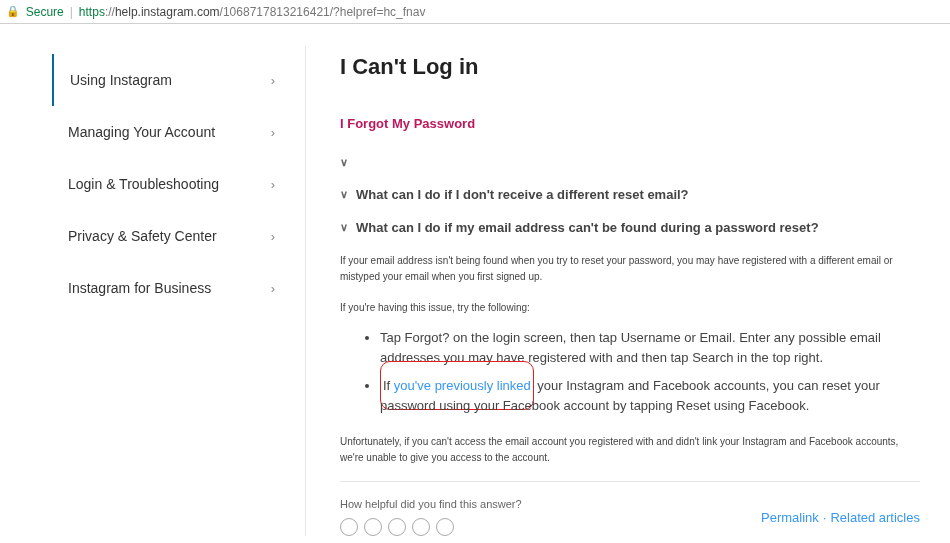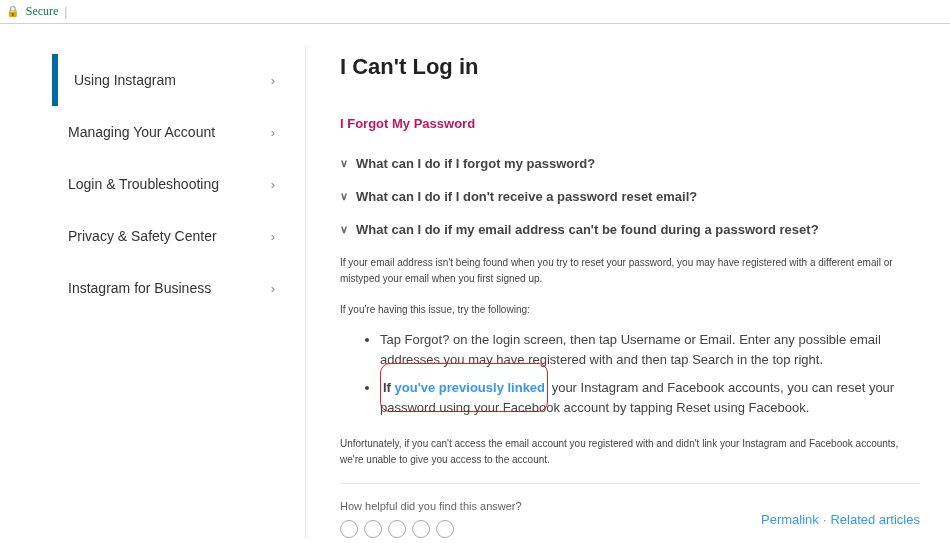--- a/index.html
+++ b/index.html
@@ -19,21 +19,20 @@
       font-size: 12px;
       color: #555;
       gap: 6px;
     }
     .lock-icon {
       color: #0b8043;
       font-size: 11px;
     }
     .secure-text {
       color: #0b8043;
-      font-family: Liberation Serif, serif;
     }
     .divider-bar {
       color: #bbb;
     }
     .url {
       color: #777;
     }
     .url .https { color: #0b8043; }
     .url .domain { color: #444; }
     .page-wrap {
@@ -48,21 +47,21 @@
     .sidebar-item {
       display: flex;
       align-items: center;
       justify-content: space-between;
       padding: 18px 30px 18px 16px;
       font-size: 14px;
       color: #333;
       cursor: pointer;
     }
     .sidebar-item:first-child {
-      border-left: 6px solid #0369a1;
+      border-left: 2px solid #0369a1;
     }
     .chev {
       color: #888;
       font-size: 13px;
     }
     .main {
       flex: 1;
       padding: 8px 18px 0 34px;
     }
     .title {
@@ -109,21 +108,20 @@
       line-height: 1.55;
       margin-bottom: 8px;
     }
     .bold { font-weight: 400; }
     .link { color: #3897f0; cursor: pointer; }
     .red-circle {
       border: 1.5px solid #e02020;
       border-radius: 10px;
       padding: 16px 2px;
       display: inline;
-      font-weight: bold;
     }
     .footer-row {
       display: flex;
       justify-content: space-between;
       align-items: center;
       border-top: 1px solid #e6e6e6;
       margin-top: 10px;
       padding-top: 16px;
     }
     .helpful {
@@ -147,20 +145,23 @@
       border-radius: 50%;
     }
   </style>
 </head>
 <body>
 
 <div class="address-bar">
   <span class="lock-icon">🔒</span>
   <span class="secure-text">Secure</span>
   <span class="divider-bar">|</span>
+  <span class="url">
+    <span class="https">https</span><span>://</span><span class="domain">help.instagram.com</span><span>/1068717813216421/?helpref=hc_fnav</span>
+  </span>
 </div>
 
 <div class="page-wrap">
   <nav class="sidebar">
     <div class="sidebar-item">
       <span>Using Instagram</span>
       <span class="chev">›</span>
     </div>
     <div class="sidebar-item">
       <span>Managing Your Account</span>
@@ -180,25 +181,24 @@
     </div>
   </nav>
 
   <main class="main">
     <h1 class="title">I Can't Log in</h1>
 
     <div class="subhead">I Forgot My Password</div>
 
     <div class="accordion">
       <span class="caret">∨</span>
-      <span>What can I do if I forgot my password?</span>
     </div>
     <div class="accordion">
       <span class="caret">∨</span>
-      <span>What can I do if I don't receive a password reset email?</span>
+      <span>What can I do if I don't receive a different reset email?</span>
     </div>
     <div class="accordion">
       <span class="caret">∨</span>
       <span>What can I do if my email address can't be found during a password reset?</span>
     </div>
 
     <p class="body-text">If your email address isn't being found when you try to reset your password, you may have registered with a different email or mistyped your email when you first signed up.</p>
     <p class="body-text tight">If you're having this issue, try the following:</p>
 
     <ul class="steps">

